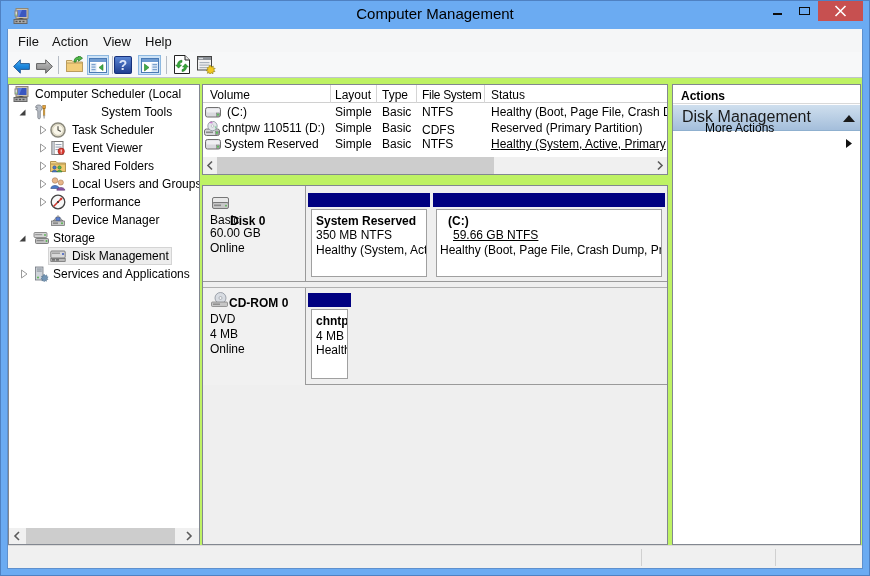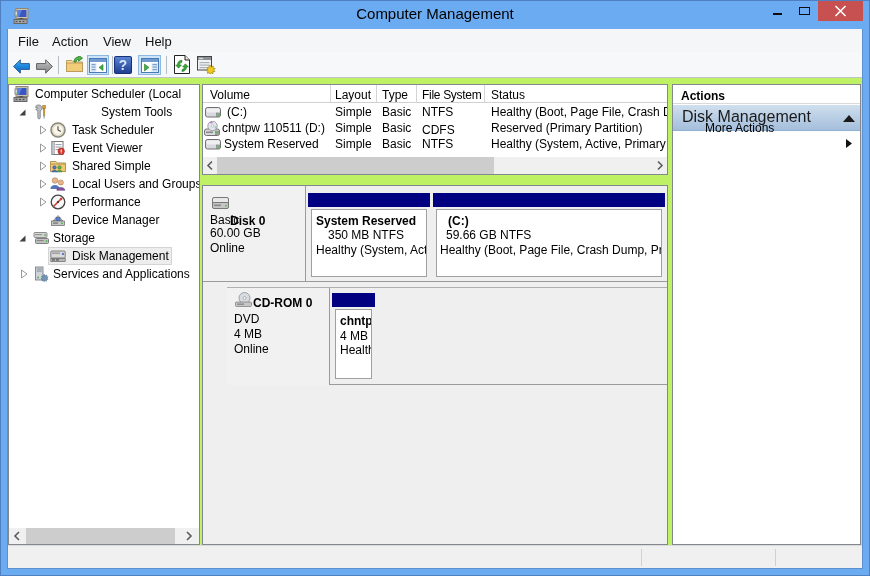--- a/index.html
+++ b/index.html
@@ -229,21 +229,21 @@
       <span class="abs" style="left:41px;top:1px;">
           <svg width="16" height="16" viewBox="0 0 16 16">
         <path d="M0.5 3.5 H6 L7.5 5 H15.5 V13.5 H0.5 Z" fill="#f3d489" stroke="#b49552"></path>
         <path d="M0.5 6 H15.5 V13.5 H0.5 Z" fill="#f0c96f" stroke="#b49552"></path>
         <circle cx="4.5" cy="9.5" r="1.7" fill="#4a79c9" stroke="#2c4a80" stroke-width="0.5"></circle>
         <path d="M2 14 C2 11.8 7 11.8 7 14 Z" fill="#4a79c9" stroke="#2c4a80" stroke-width="0.5"></path>
         <circle cx="9.5" cy="9.5" r="1.7" fill="#57b550" stroke="#2c6a2a" stroke-width="0.5"></circle>
         <path d="M7 14 C7 11.8 12 11.8 12 14 Z" fill="#57b550" stroke="#2c6a2a" stroke-width="0.5"></path>
       </svg>
         </span>
-      <span class="abs" style="left:63px;">Shared Simple</span>
+      <span class="abs" style="left:63px;">Shared Folders</span>
     </div>
 
     <div class="treerow" style="left:0;top:90px;">
       <span class="abs" style="left:30px;top:4px;">
           <svg width="9" height="10">
             <path d="M1.5 1 L7 5 L1.5 9 Z" fill="#fff" stroke="#9a9a9a"></path>
           </svg>
         </span>
       <span class="abs" style="left:41px;top:1px;">
           <svg width="16" height="16" viewBox="0 0 16 16">
@@ -407,21 +407,21 @@
             <rect x="0.5" y="0.5" width="15" height="9.5" rx="2" fill="#d9d9de" stroke="#707070"></rect>
             <rect x="1.5" y="1.5" width="13" height="4" rx="1.5" fill="#efeff2"></rect>
             <rect x="11.5" y="6" width="3" height="3.4" fill="#b8b8b8" stroke="#6a6a6a" stroke-width="0.5"></rect>
             <rect x="12.3" y="6.7" width="1.4" height="2" fill="#3dbb3d"></rect>
           </svg>
         </span>
       <span class="abs nw" style="left:21px;top:1px;">System Reserved</span>
       <span class="abs nw" style="left:132px;top:1px;">Simple</span>
       <span class="abs nw" style="left:179px;top:1px;">Basic</span>
       <span class="abs nw" style="left:219px;top:1px;">NTFS</span>
-      <span class="abs nw" style="left:288px;top:1px;">Healthy (System, Active, Primary</span>
+      <span class="abs nw" style="left:288px;top:1px;text-decoration:underline;">Healthy (System, Active, Primary</span>
     </div>
 
     <div class="abs" style="left:0;top:72px;width:464px;height:17px;background:#f0f0f0;">
       <div class="abs" style="left:1px;top:2px;">
           <svg width="13" height="13">
             <path d="M8 2.5 L4 6.5 L8 10.5" stroke="#5a5a5a" stroke-width="1.6" fill="none"></path>
           </svg>
         </div>
       <div class="abs" style="left:14px;top:0;width:277px;height:17px;background:#cdcdcd;"></div>
       <div class="abs" style="left:450px;top:2px;">
@@ -446,33 +446,33 @@
           </span>
         <span class="abs b nw" style="left:27px;top:28px;">Disk 0</span>
         <span class="abs nw" style="left:7px;top:27px;">Basic</span>
         <span class="abs nw" style="left:7px;top:40px;">60.00 GB</span>
         <span class="abs nw" style="left:7px;top:55px;">Online</span>
       </div>
 
       <div class="abs" style="left:105px;top:7px;width:122px;height:14px;background:#000080;"></div>
       <div class="abs" style="left:108px;top:23px;width:116px;height:68px;background:#fff;border:1px solid #a0a0a0;overflow:hidden;">
         <span class="abs b nw" style="left:4px;top:4px;">System Reserved</span>
-        <span class="abs nw" style="left:16px;top:18px;">350 MB NTFS</span>
+        <span class="abs nw" style="left:4px;top:18px;">350 MB NTFS</span>
         <span class="abs nw" style="left:4px;top:33px;">Healthy (System, Act</span>
       </div>
 
       <div class="abs" style="left:230px;top:7px;width:232px;height:14px;background:#000080;"></div>
       <div class="abs" style="left:233px;top:23px;width:226px;height:68px;background:#fff;border:1px solid #a0a0a0;overflow:hidden;">
         <span class="abs b nw" style="left:11px;top:4px;">(C:)</span>
-        <span class="abs nw" style="left:9px;top:18px;">59.66 GB NTFS</span>
+        <span class="abs nw" style="left:16px;top:18px;text-decoration:underline;">59.66 GB NTFS</span>
         <span class="abs nw" style="left:3px;top:33px;">Healthy (Boot, Page File, Crash Dump, Pri</span>
       </div>
     </div>
 
-    <div class="abs" style="left:0;top:101px;width:464px;height:98px;border-top:1px solid #b0b0b0;border-bottom:1px solid #9a9a9a;margin-left:24px;">
+    <div class="abs" style="left:0;top:101px;width:464px;height:98px;border-top:1px solid #b0b0b0;border-bottom:1px solid #9a9a9a;">
       <div class="abs" style="left:0;top:0;width:103px;height:97px;background:#f1f1f1;border-right:1px solid #9a9a9a;">
         <span class="abs" style="left:8px;top:4px;">
             <svg width="18" height="15" viewBox="0 0 18 15">
               <circle cx="9.5" cy="6" r="5.5" fill="#d8dce2" stroke="#8a909a" stroke-width="0.8"></circle>
               <circle cx="9.5" cy="6" r="1.5" fill="#f5f5f5" stroke="#8a909a" stroke-width="0.6"></circle>
               <rect x="0.5" y="10" width="16" height="4.5" rx="1" fill="#c6c6c6" stroke="#777" stroke-width="0.7"></rect>
               <rect x="2" y="11.5" width="7" height="1.4" fill="#8a8a8a"></rect>
             </svg>
           </span>
         <span class="abs b nw" style="left:26px;top:8px;">CD-ROM 0</span>

